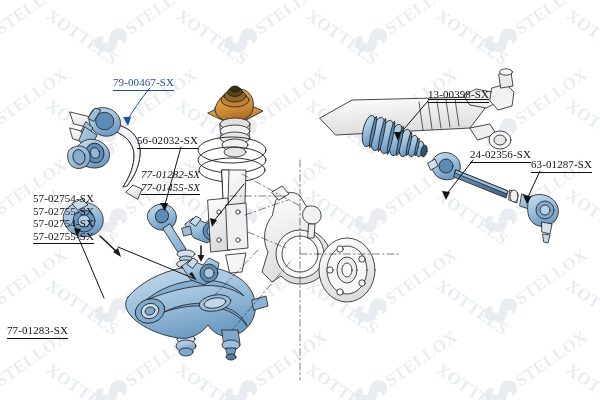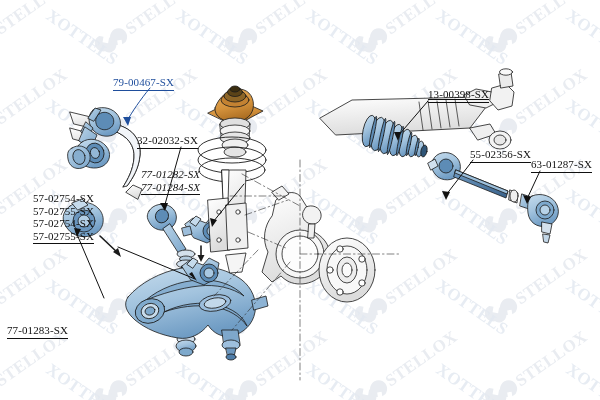--- a/index.html
+++ b/index.html
@@ -510,45 +510,45 @@
     </g>
   </svg>
 
   <div class="layer" id="labels">
 
     <div class="lbl blue" style="left:113px;top:76px;">
       <span class="u">79-00467-SX</span>
     </div>
 
     <div class="lbl" style="left:137px;top:134px;">
-      <span class="u">32-02032-SX</span>
+      <span class="u">56-02032-SX</span>
     </div>
 
     <div class="lbl stack" style="left:141px;top:168px;font-style:italic;">
       <span class="n">77-01282-SX</span>
-      <span class="u">77-01284-SX</span>
+      <span class="u">77-01455-SX</span>
     </div>
 
     <div class="lbl stack" style="left:33px;top:192px;">
       <span class="n">57-02754-SX</span>
       <span class="n">57-02755-SX</span>
       <span class="n">57-02754-SX</span>
       <span class="u">57-02755-SX</span>
     </div>
 
     <div class="lbl" style="left:7px;top:285px;margin-top:39px;">
       <span class="u">77-01283-SX</span>
     </div>
 
     <div class="lbl" style="left:428px;top:88px;text-decoration:underline;">
       <span class="u">13-00398-SX</span>
     </div>
 
     <div class="lbl" style="left:470px;top:148px;">
-      <span class="u">55-02356-SX</span>
+      <span class="u">24-02356-SX</span>
     </div>
 
     <div class="lbl" style="left:531px;top:158px;">
       <span class="u">63-01287-SX</span>
     </div>
 
   </div>
 
 </div>
 

